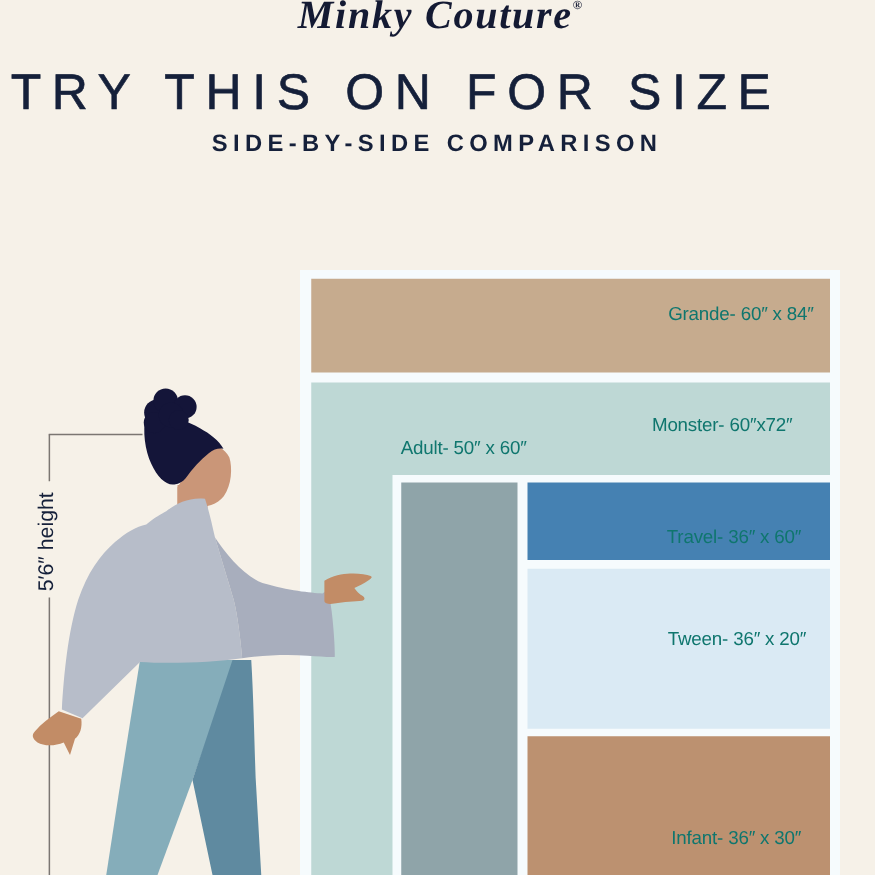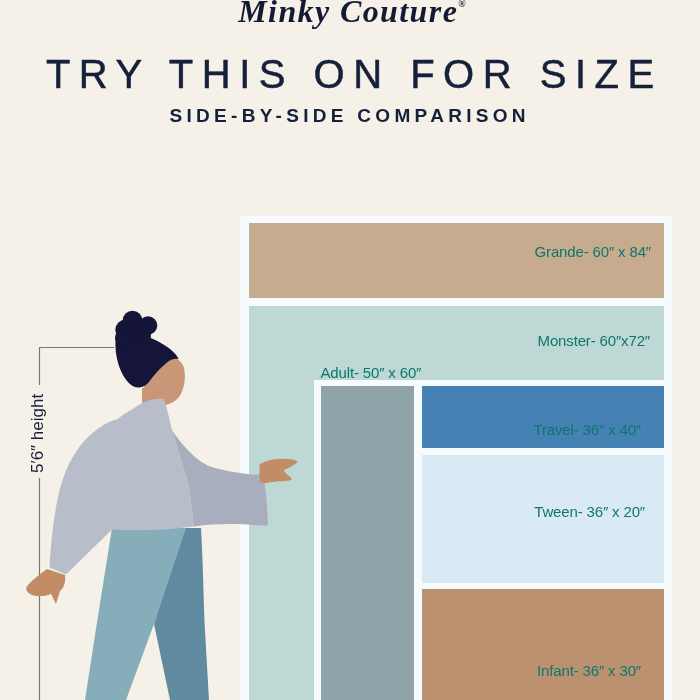--- a/index.html
+++ b/index.html
@@ -8,21 +8,21 @@
   .abs{position:absolute;}
   .lbl{position:absolute;font-size:15px;letter-spacing:-0.15px;color:#0f766e;white-space:nowrap;}
 </style>
 </head>
 <body>
 
 <div class="abs" style="left:2px;top:-6.9px;width:700px;text-align:center;
      font-family:'Liberation Serif',serif;font-style:italic;font-weight:bold;
      font-size:32px;color:#141a33;letter-spacing:1.4px;">Minky Couture<span style="font-size:10px;vertical-align:15px;letter-spacing:0;">®</span></div>
 
-<div class="abs" id="title" style="left:0;top:54px;width:700px;text-align:center;
+<div class="abs" id="title" style="left:0;top:54px;width:700px;text-align:left;
      font-size:40px;color:#15203a;-webkit-text-stroke:0.5px #15203a;letter-spacing:8.5px;text-indent:8.5px;line-height:40px;">TRY THIS ON FOR SIZE</div>
 
 <div class="abs" id="subtitle" style="left:-2.5px;top:106px;width:700px;text-align:center;
      font-size:19px;font-weight:bold;color:#15203a;letter-spacing:4.3px;text-indent:4.3px;line-height:19px;">SIDE-BY-SIDE COMPARISON</div>
 
 <div class="abs" style="left:240px;top:215.5px;width:431.5px;height:484.5px;background:#f6fbfd;"></div>
 
 <div class="abs" style="left:249px;top:222.5px;width:415px;height:75px;background:#c6ab8e;"></div>
 
 <div class="abs" style="left:249px;top:306px;width:415px;height:394px;background:#bed8d5;"></div>
@@ -32,25 +32,25 @@
 <div class="abs" style="left:320.5px;top:386px;width:93px;height:314px;background:#8fa4a9;"></div>
 
 <div class="abs" style="left:421.5px;top:386px;width:242.5px;height:61.5px;background:#4581b2;"></div>
 
 <div class="abs" style="left:421.5px;top:455px;width:242.5px;height:127.5px;background:#daeaf4;"></div>
 
 <div class="abs" style="left:421.5px;top:589px;width:242.5px;height:111px;background:#bc9170;"></div>
 
 <div class="lbl" style="right:49px;top:243.2px;">Grande- 60″ x 84″</div>
 
-<div class="lbl" style="right:50px;top:332.3px;margin-left:21px;">Monster- 60″x72″</div>
+<div class="lbl" style="right:66px;top:332.3px;margin-left:21px;">Monster- 60″x72″</div>
 
-<div class="lbl" style="left:320.5px;top:364px;">Adult- 50″ x 60″</div>
+<div class="lbl" style="left:320.5px;top:350px;">Adult- 50″ x 60″</div>
 
-<div class="lbl" style="right:59px;top:420.8px;">Travel- 36″ x 40″</div>
+<div class="lbl" style="right:59px;top:420.8px;">Travel- 36″ x 60″</div>
 
 <div class="lbl" style="right:55px;top:502.6px;">Tween- 36″ x 20″</div>
 
 <div class="lbl" style="right:59px;top:662px;">Infant- 36″ x 30″</div>
 
 <svg class="abs" style="left:0;top:0;" width="700" height="700" viewBox="0 0 700 700">
 
   <path d="M39,347.5 L114,347.5" stroke="#7b7672" stroke-width="1.2" fill="none"></path>
 
   <path d="M39.5,347.5 L39.5,385" stroke="#7b7672" stroke-width="1.2" fill="none"></path>

